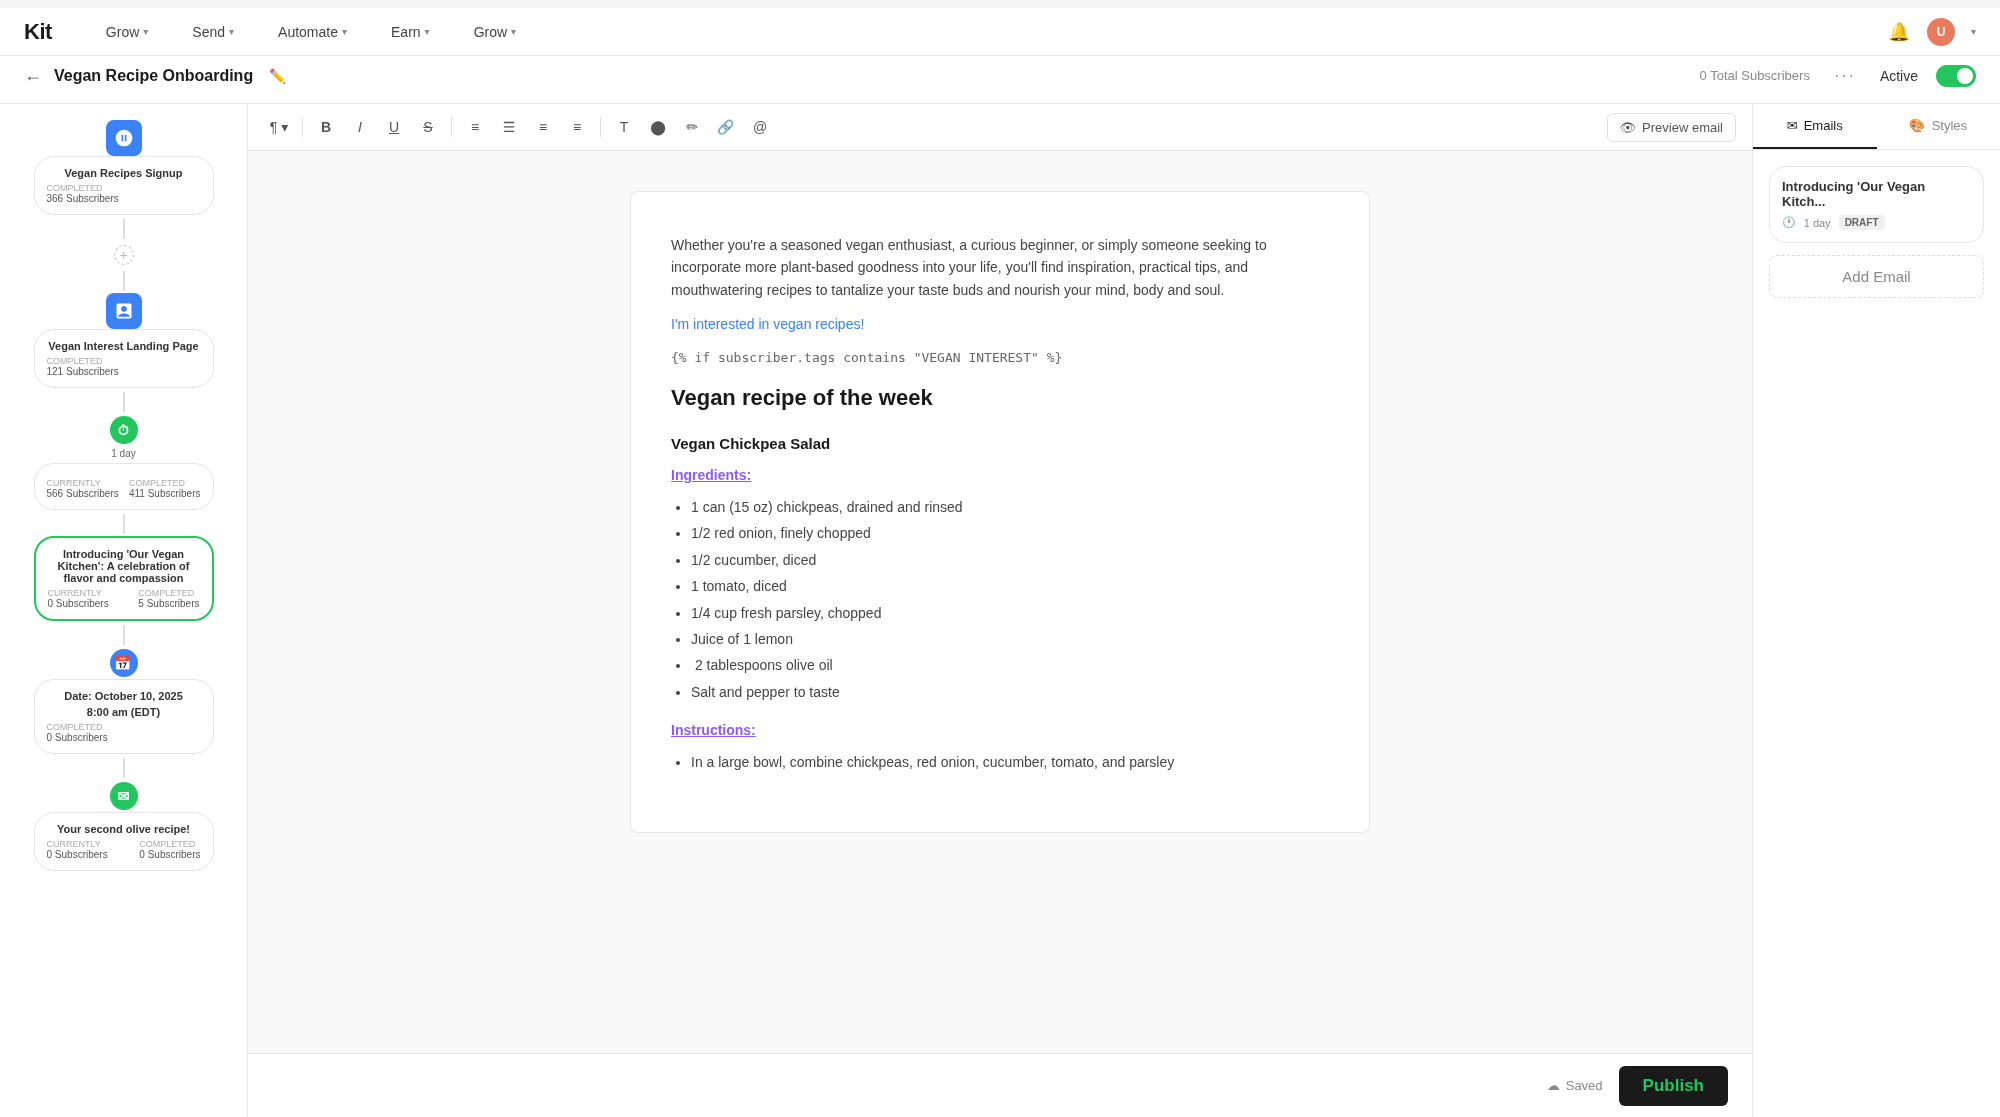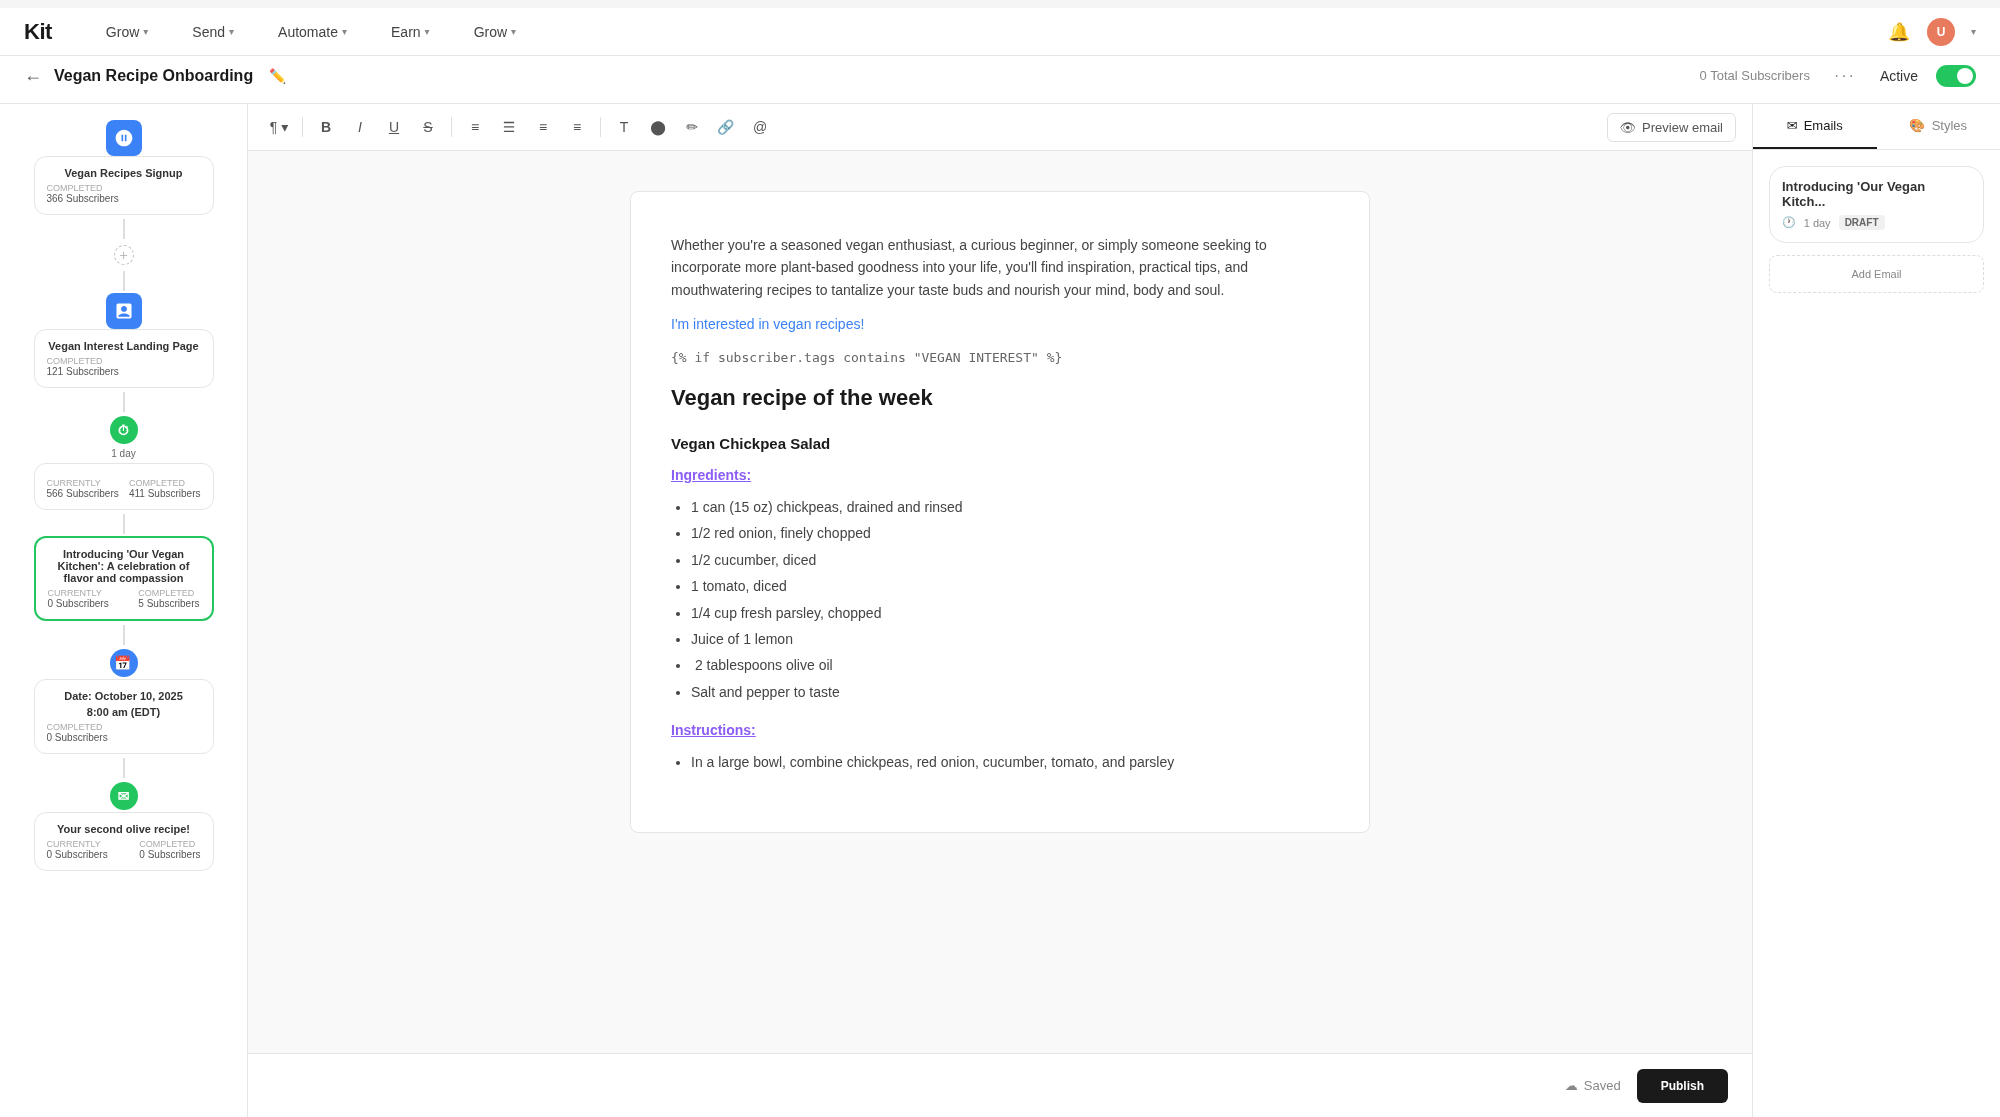--- a/index.html
+++ b/index.html
@@ -101,21 +101,21 @@
     .flow-node {
       display: flex;
       flex-direction: column;
       align-items: center;
       width: 100%;
       margin-bottom: 2px;
     }
     .node-card {
       width: 180px;
       border: 1px solid #e5e5e5;
-      border-radius: 12px;
+      border-radius: 20px;
       background: #fff;
       padding: 10px 12px;
       font-size: 11px;
       color: #555;
       cursor: pointer;
       position: relative;
     }
     .node-card.selected { border-color: #22c55e; border-width: 2px; }
     .node-card-title { font-size: 11px; font-weight: 600; color: #333; margin-bottom: 4px; text-align: center; }
     .node-stats { display: flex; justify-content: space-between; font-size: 10px; color: #888; margin-top: 4px; }
@@ -227,25 +227,25 @@
       border-top: 1px solid #e5e5e5;
       display: flex;
       align-items: center;
       justify-content: flex-end;
       padding: 0 24px;
       gap: 16px;
     }
     .saved-indicator { display: flex; align-items: center; gap: 6px; color: #888; font-size: 13px; }
     .publish-btn {
       background: #1a1a1a;
-      color: #ffffff;
+      color: #22c55e;
       border: none;
       border-radius: 6px;
       padding: 10px 24px;
-      font-size: 12px;
+      font-size: 17px;
       font-weight: 600;
       cursor: pointer;
     }
 
     
     .right-sidebar {
       width: 248px;
       background: #fff;
       border-left: 1px solid #e5e5e5;
       display: flex;
@@ -286,21 +286,21 @@
       border-radius: 4px;
       font-size: 10px;
       font-weight: 600;
     }
     .add-email-btn {
       border: 1.5px dashed #ddd;
       border-radius: 8px;
       padding: 12px;
       text-align: center;
       color: #888;
-      font-size: 11px;
+      font-size: 15px;
       cursor: pointer;
     }
 
     .clock-icon { font-size: 11px; }
   </style>
 </head>
 <body>
 
 <nav class="top-nav">
   <span class="logo">Kit</span>

